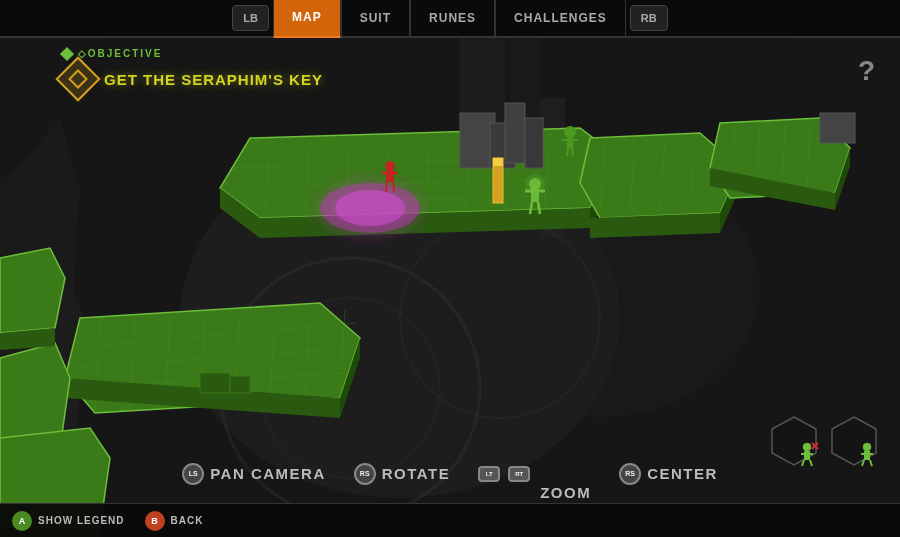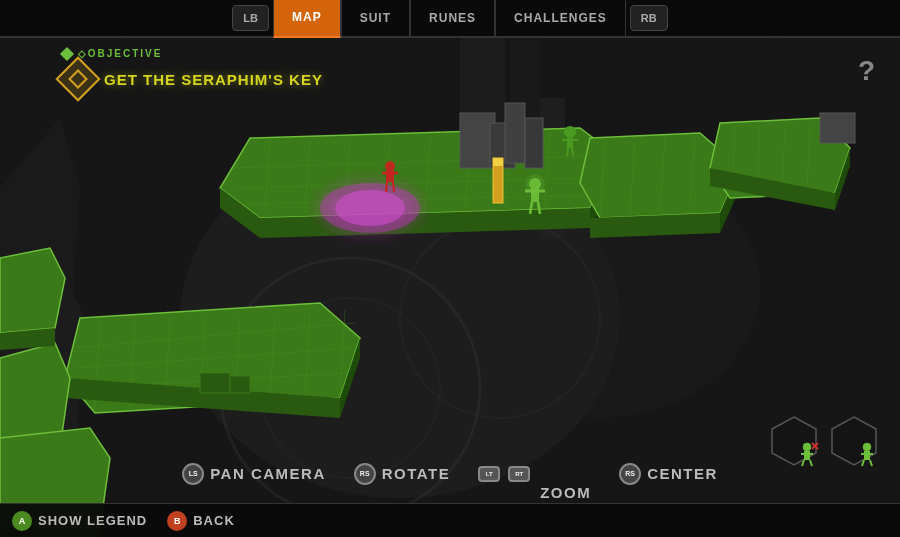--- a/index.html
+++ b/index.html
@@ -210,21 +210,21 @@
       justify-content: center;
       font-size: 9px;
       font-weight: bold;
       color: #fff;
       flex-shrink: 0;
     }
     .btn-a { background: #4a8a20; }
     .btn-b { background: #c04020; }
     .action-label {
       color: #bbb;
-      font-size: 13px;
+      font-size: 10px;
       font-weight: bold;
       letter-spacing: 1px;
       text-transform: uppercase;
     }
 
     
     .hex-icons {
       position: absolute;
       bottom: 70px;
       right: 20px;

